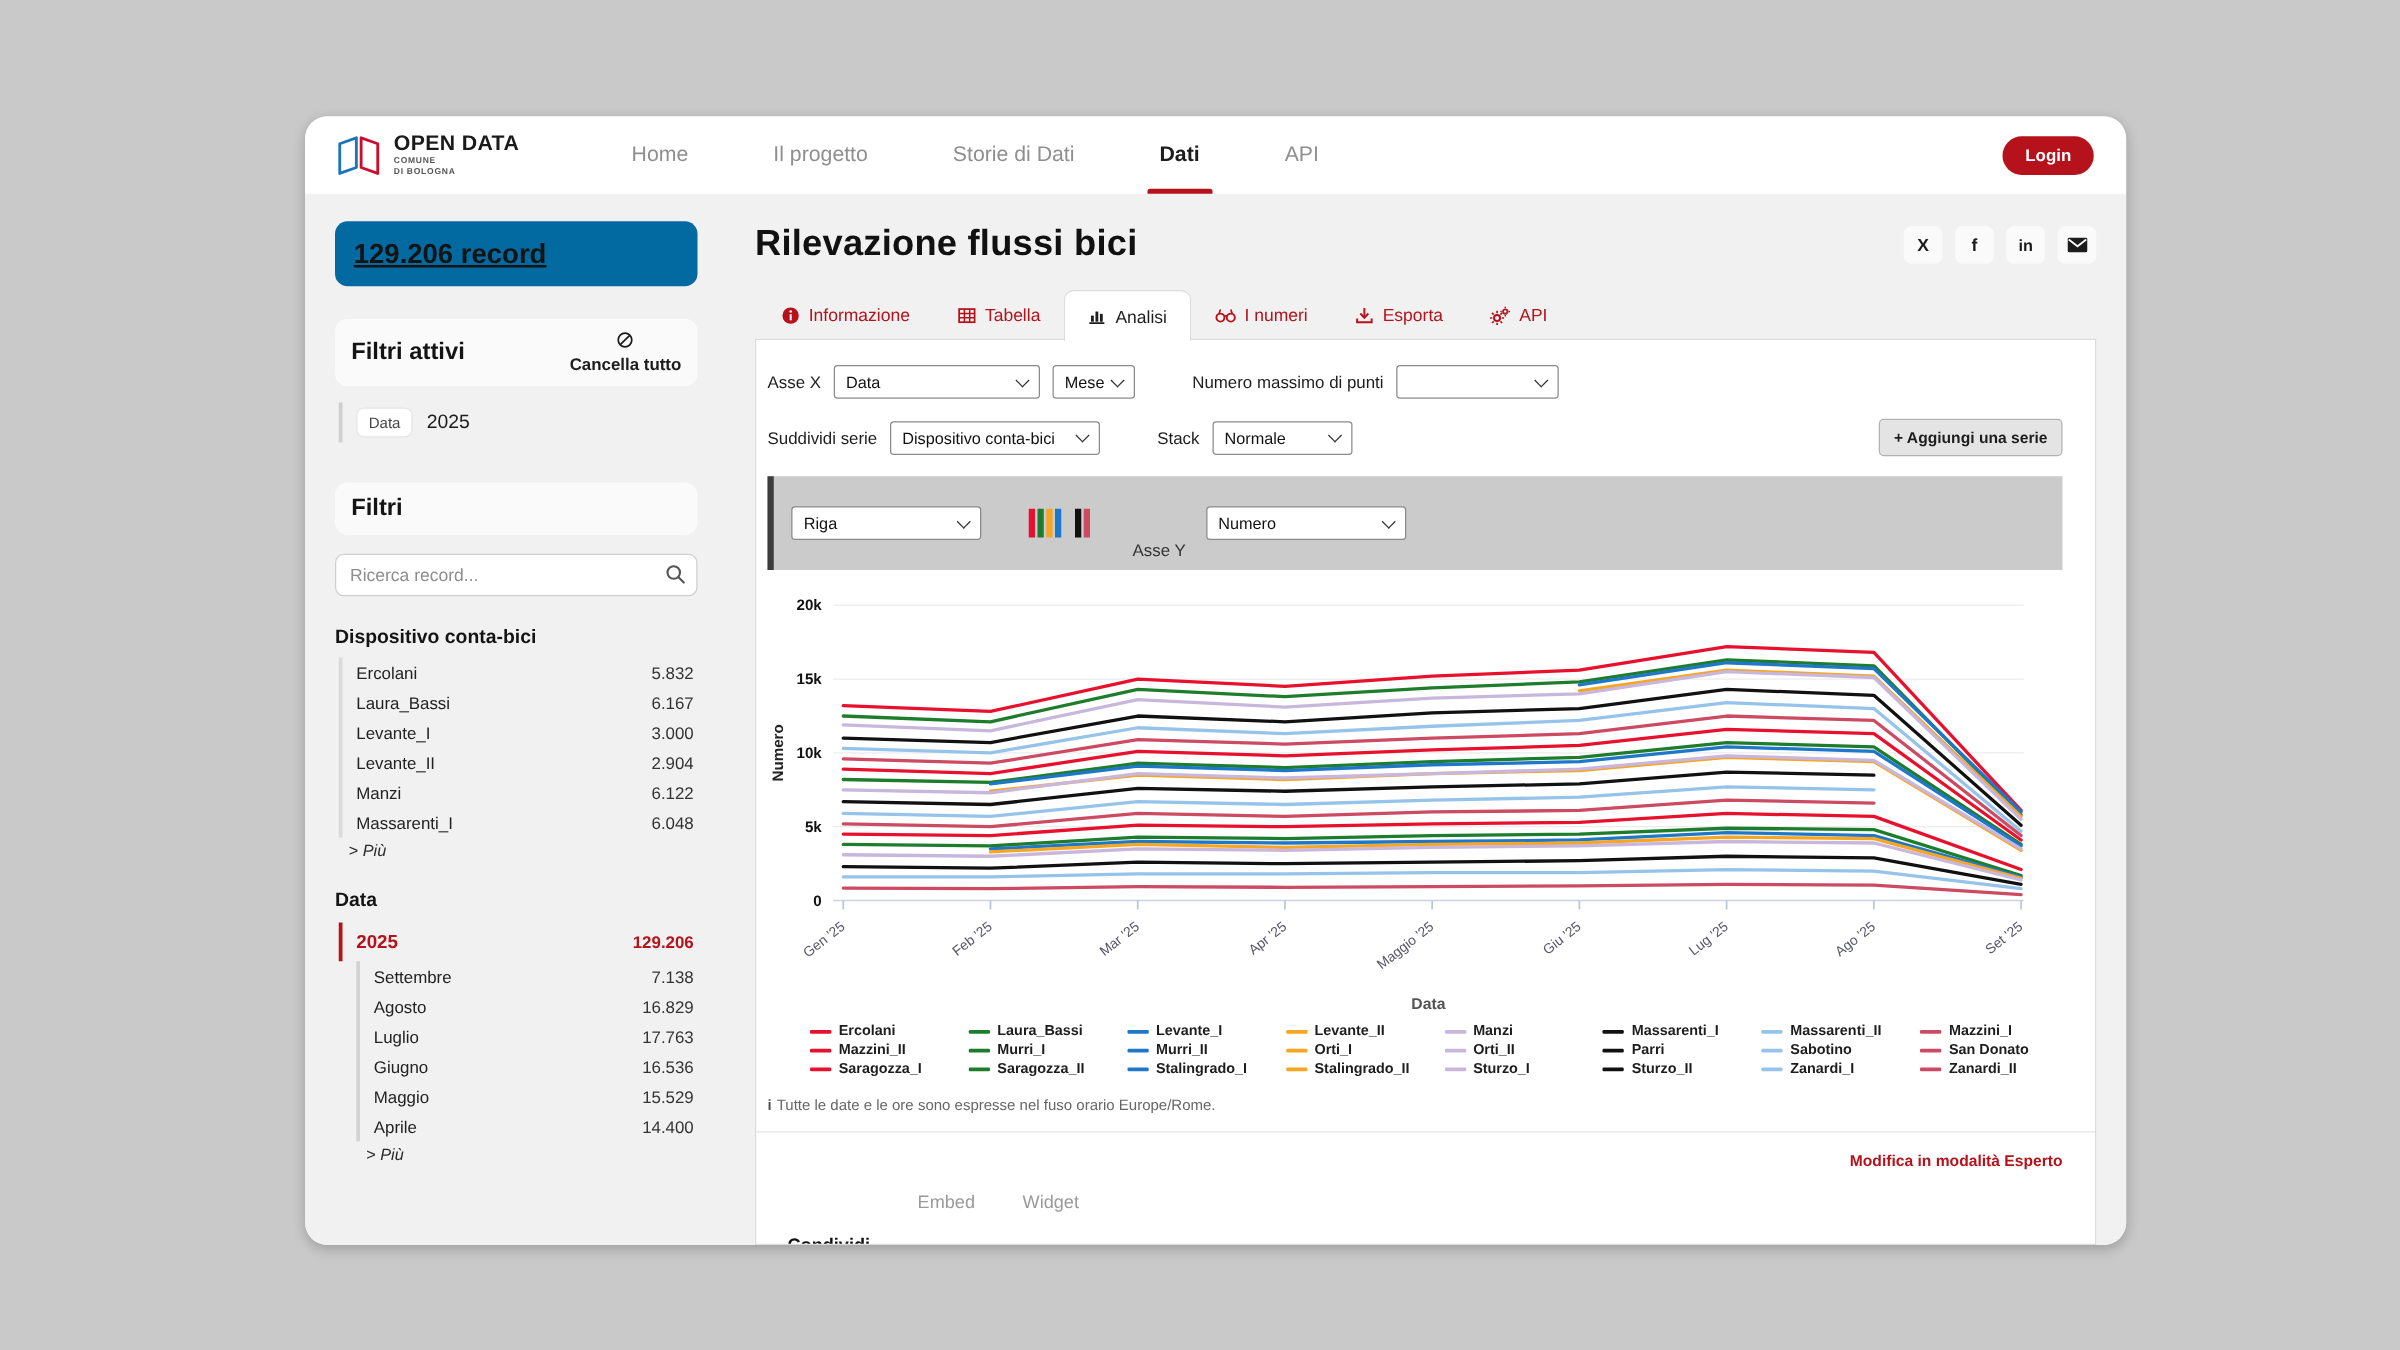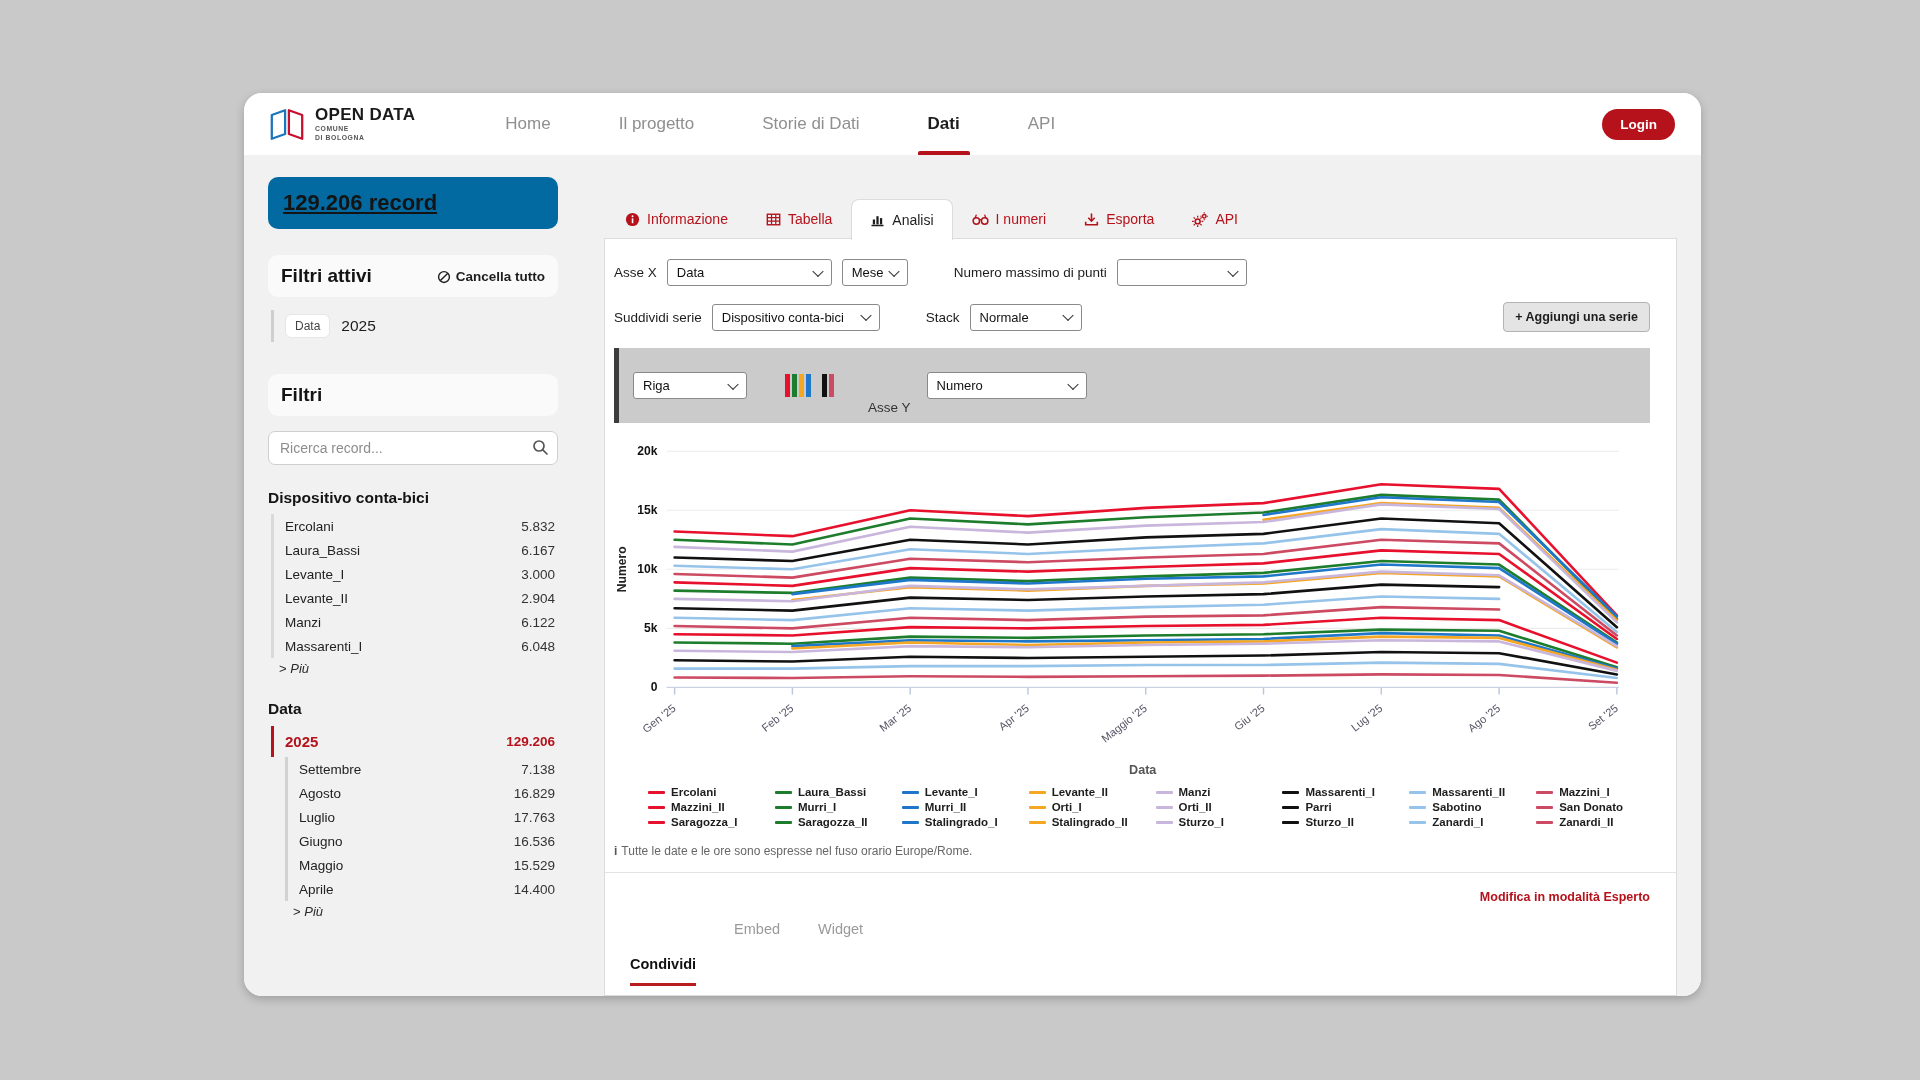--- a/index.html
+++ b/index.html
@@ -27,21 +27,21 @@
   .login-btn { margin-left:auto; background:#b5121b; color:#fff; font-size:13.5px; font-weight:600; border:none; border-radius:17px; padding:8px 18px; cursor:pointer; }
   
   .content { display:flex; height:841px; background:#f1f1f1; }
   .sidebar { width:330px; padding:22px 16px 0 24px; flex:none; }
   .main { flex:1; min-width:0; padding:24px 24px 0 30px; display:flex; flex-direction:column; }
   
   .record-box { background:#0369a1; border-radius:10px; padding:13px 15px; font-size:22px; font-weight:700; color:#141414;text-decoration:underline; }
   .section-box { background:#fafafa; border-radius:10px; padding:10px 13px; display:flex; align-items:center; justify-content:space-between; }
   .mt26 { margin-top:26px; } .mt30 { margin-top:32px; }
   .section-title { font-size:19px; font-weight:700; color:#141414; }
-  .clear-all { display:flex; align-items:flex-end; gap:5px; font-size:13.5px; font-weight:700; color:#1d1d1d; cursor:pointer; }
+  .clear-all { display:flex; align-items:center; gap:5px; font-size:13.5px; font-weight:700; color:#1d1d1d; cursor:pointer;flex-direction:column; }
   .chip-row { margin:13px 0 0 3px; border-left:3px solid #cfcfcf; padding:4px 0 4px 11px; display:flex; align-items:center; gap:11px; }
   .chip-field { background:#fff; border:1px solid #e6e6e6; border-radius:6px; font-size:12px; color:#444; padding:4px 9px; }
   .chip-value { font-size:15.5px; color:#1c1c1c; }
   .search-wrap { position:relative; margin-top:15px; }
   .search-input { width:100%; height:34px; border:1px solid #cfcfcf; border-radius:7px; background:#fff; padding:0 32px 0 11px; font-size:14px; color:#333; font-family:inherit; }
   .search-input::placeholder { color:#8d8d8d; }
   .search-icon { position:absolute; right:9px; top:8px; }
   .facet-title { font-size:15.5px; font-weight:700; color:#141414; margin:24px 0 7px 0; }
   .facet-list { border-left:3px solid #dadada; margin-left:3px; }
   .facet-row { display:flex; justify-content:space-between; align-items:center; padding:4.5px 3px 4.5px 11px; font-size:13.5px; color:#222; cursor:pointer; }
@@ -63,21 +63,21 @@
   .social-btn { width:31px; height:30px; background:#fafafa; border:none; border-radius:6px; display:flex; align-items:center; justify-content:center; font-weight:800; color:#1d1d1d; font-size:14px; cursor:pointer; font-family:inherit; }
   .tabs-row { display:flex; margin-top:20px; position:relative; z-index:2; padding-left:2px; }
   .tab { display:flex; align-items:center; gap:7px; padding:11px 18px 12px; font-size:14px; color:#b5121b; font-weight:500; border:1px solid transparent; border-bottom:none; cursor:pointer; white-space:nowrap; }
   .tab.active { background:#fff; color:#1d1d1d; border-color:#dcdcdc; border-radius:8px 8px 0 0; margin-bottom:-1px; }
   .tab svg { flex:none; }
   .panel { background:#fff; border:1px solid #dcdcdc; flex:1; margin-top:-1px; padding:20px 26px 0 9px; overflow:hidden; position:relative; z-index:1; }
   .ctrl-row { display:flex; align-items:center; gap:10px; font-size:13.5px; color:#1d1d1d; }
   .ctrl-row .gap { width:26px; }
   .sel { position:relative; border:1px solid #8a8a8a; border-radius:3px; background:#fff; height:27px; display:flex; align-items:center; padding:0 26px 0 9px; font-size:13px; color:#111; cursor:pointer; white-space:nowrap; }
   .sel::after { content:''; position:absolute; right:9px; top:50%; width:7px; height:7px; border-right:1.7px solid #333; border-bottom:1.7px solid #333; transform:translateY(-70%) rotate(45deg); }
-  .w150{width:165px}.w68{width:66px}.w130{width:130px}.w170{width:168px}.w110{width:112px}.w140{width:114px}.w160{width:160px}
+  .w150{width:165px}.w68{width:66px}.w130{width:130px}.w170{width:168px}.w110{width:112px}.w140{width:152px}.w160{width:160px}
   .row2 { margin-top:16px; }
   .add-series-btn { margin-left:auto; background:#e4e4e4; border:1px solid #b3b3b3; border-radius:4px; font-size:12.5px; color:#1d1d1d; padding:7px 11px; font-weight:600; cursor:pointer; font-family:inherit; }
   .series-strip { margin-top:16px; background:#cbcbcb; border-left:5px solid #3c3c3c; padding:8px 14px; display:flex; align-items:center; gap:16px; }
   .swatch { display:flex; align-items:center; gap:2px; margin-left:22px; }
   .swatch .stripe { width:5px; height:23px; }
   .swatch .sp { width:7px; }
   .axisy-label { margin-left:18px; font-size:13.5px; color:#333;margin-top:44px; }
   .chart-wrap { margin-top:14px; }
   .legend { display:grid; grid-template-columns:repeat(8,1fr); row-gap:3px; column-gap:10px; margin:4px 0 0 34px; width:1005px; }
   .legend-item { display:flex; align-items:center; gap:6px; font-size:11.5px; font-weight:700; color:#1d1d1d; cursor:pointer; white-space:nowrap; }
@@ -209,20 +209,40 @@
           </div>
           <div class="facet-row">
             <span>Aprile</span>
             <span class="facet-count">14.400</span>
           </div>
         </div>
       <div class="more-link" style="margin-left:14px">&gt; <i>Più</i></div>
     </div>
 
     <div class="main">
+      <div class="title-row">
+        <h1 class="page-title">Rilevazione flussi bici</h1>
+        <div class="social-row" id="social-row">
+            <button class="social-btn">
+              <span>X</span>
+            </button>
+            <button class="social-btn">
+              <span>f</span>
+            </button>
+            <button class="social-btn">
+              <span style="font-size: 13px;">in</span>
+            </button>
+            <button class="social-btn">
+              <svg width="16" height="12" viewBox="0 0 16 12">
+                <rect width="16" height="12" rx="1.6" fill="#1d1d1d"></rect>
+                <path d="M1 1.6 L8 7 L15 1.6" stroke="#fafafa" stroke-width="1.5" fill="none"></path>
+              </svg>
+            </button>
+          </div>
+      </div>
 
       <div class="tabs-row" id="tabs-row">
           <div class="tab">
             <span style="display: flex;">
               <svg width="15" height="15" viewBox="0 0 16 16">
                 <circle cx="8" cy="8" r="7" fill="currentColor"></circle>
                 <rect x="7.2" y="6.8" width="1.7" height="5.2" fill="#fff"></rect>
                 <circle cx="8.05" cy="4.5" r="1.05" fill="#fff"></circle>
               </svg>
             </span>

